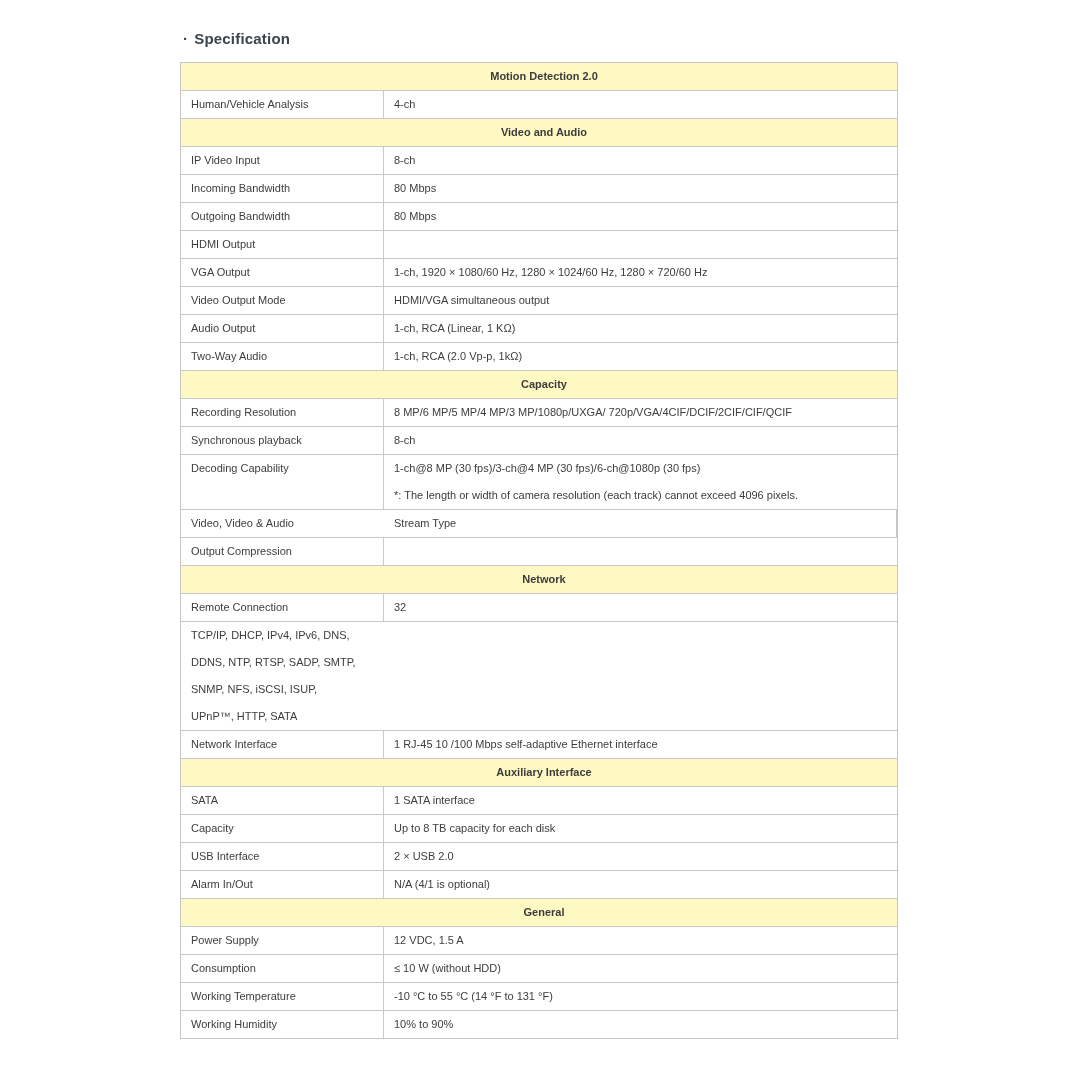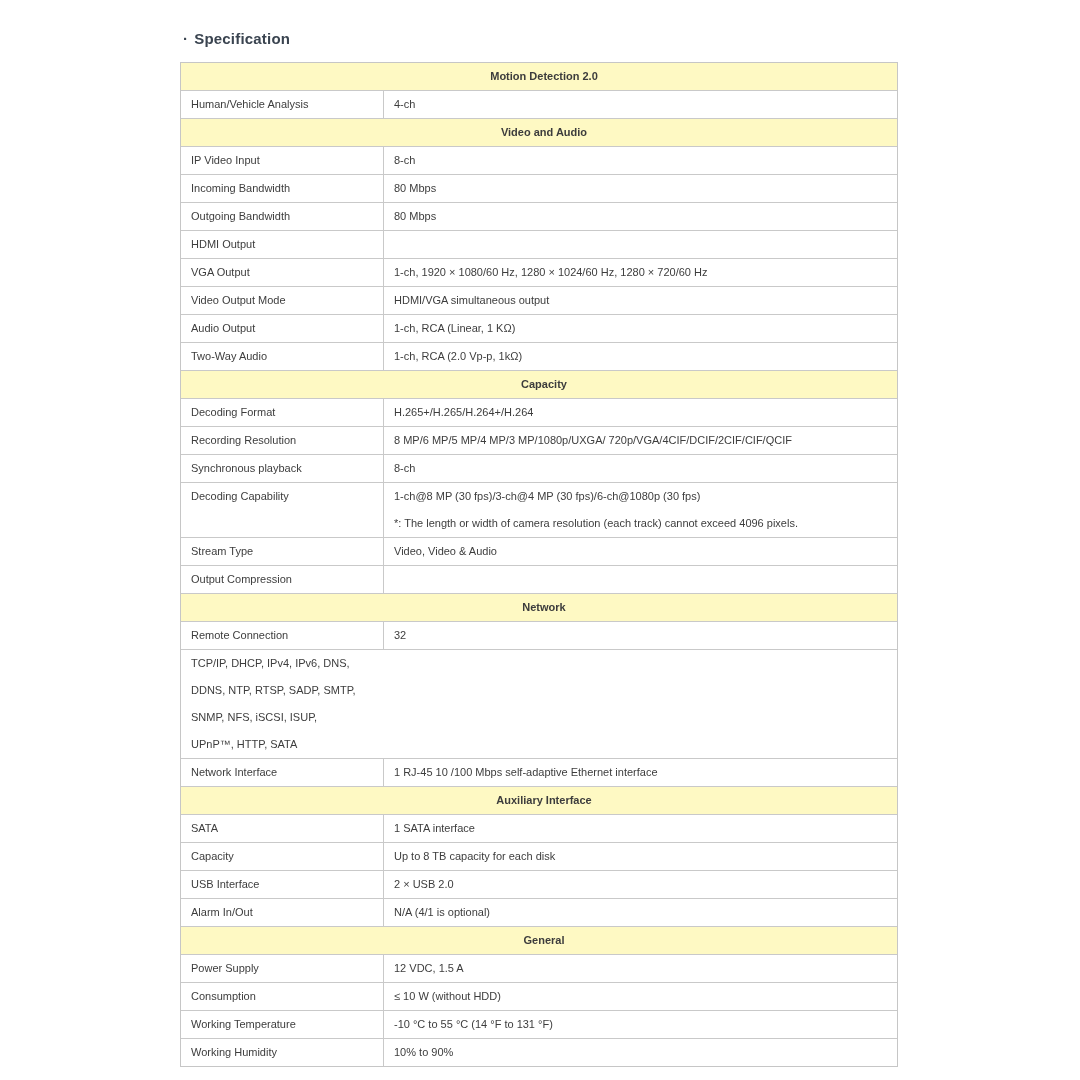--- a/index.html
+++ b/index.html
@@ -121,44 +121,40 @@
       <div class="cell value">1-ch, RCA (Linear, 1 KΩ)</div>
     </div>
 
     <div class="row data">
       <div class="cell label">Two-Way Audio</div>
       <div class="cell value">1-ch, RCA (2.0 Vp-p, 1kΩ)</div>
     </div>
 
     <div class="row section">Capacity</div>
 
-    <div class="row data">
-      <div class="cell label">Decoding Format</div>
-      <div class="cell value">H.265+/H.265/H.264+/H.264</div>
-    </div>
 
     <div class="row data">
       <div class="cell label">Recording Resolution</div>
       <div class="cell value">8 MP/6 MP/5 MP/4 MP/3 MP/1080p/UXGA/ 720p/VGA/4CIF/DCIF/2CIF/CIF/QCIF</div>
     </div>
 
     <div class="row data">
       <div class="cell label">Synchronous playback</div>
       <div class="cell value">8-ch</div>
     </div>
 
     <div class="row data">
       <div class="cell label">Decoding Capability</div>
       <div class="cell value">1-ch@8 MP (30 fps)/3-ch@4 MP (30 fps)/6-ch@1080p (30 fps)
 *: The length or width of camera resolution (each track) cannot exceed 4096 pixels.</div>
     </div>
 
     <div class="row data">
+      <div class="cell value">Video, Video &amp; Audio</div>
       <div class="cell label">Stream Type</div>
-      <div class="cell value">Video, Video &amp; Audio</div>
     </div>
 
     <div class="row data">
       <div class="cell label">Output Compression</div>
     </div>
 
     <div class="row section">Network</div>
 
     <div class="row data">
       <div class="cell label">Remote Connection</div>

